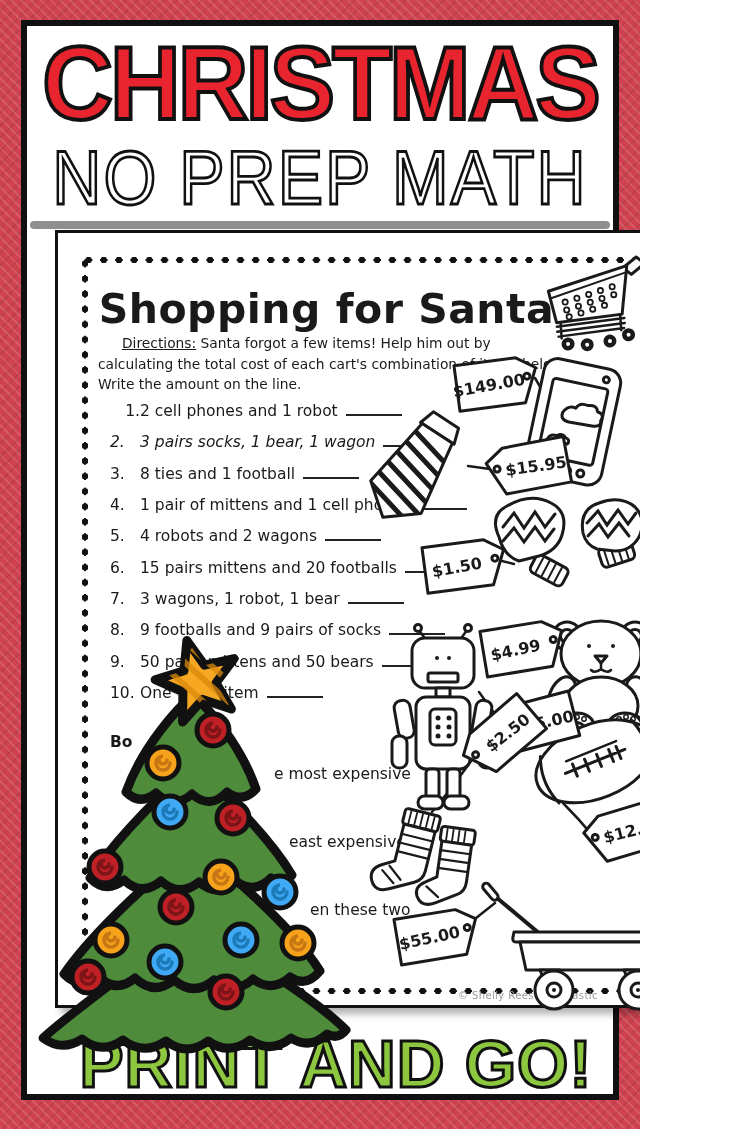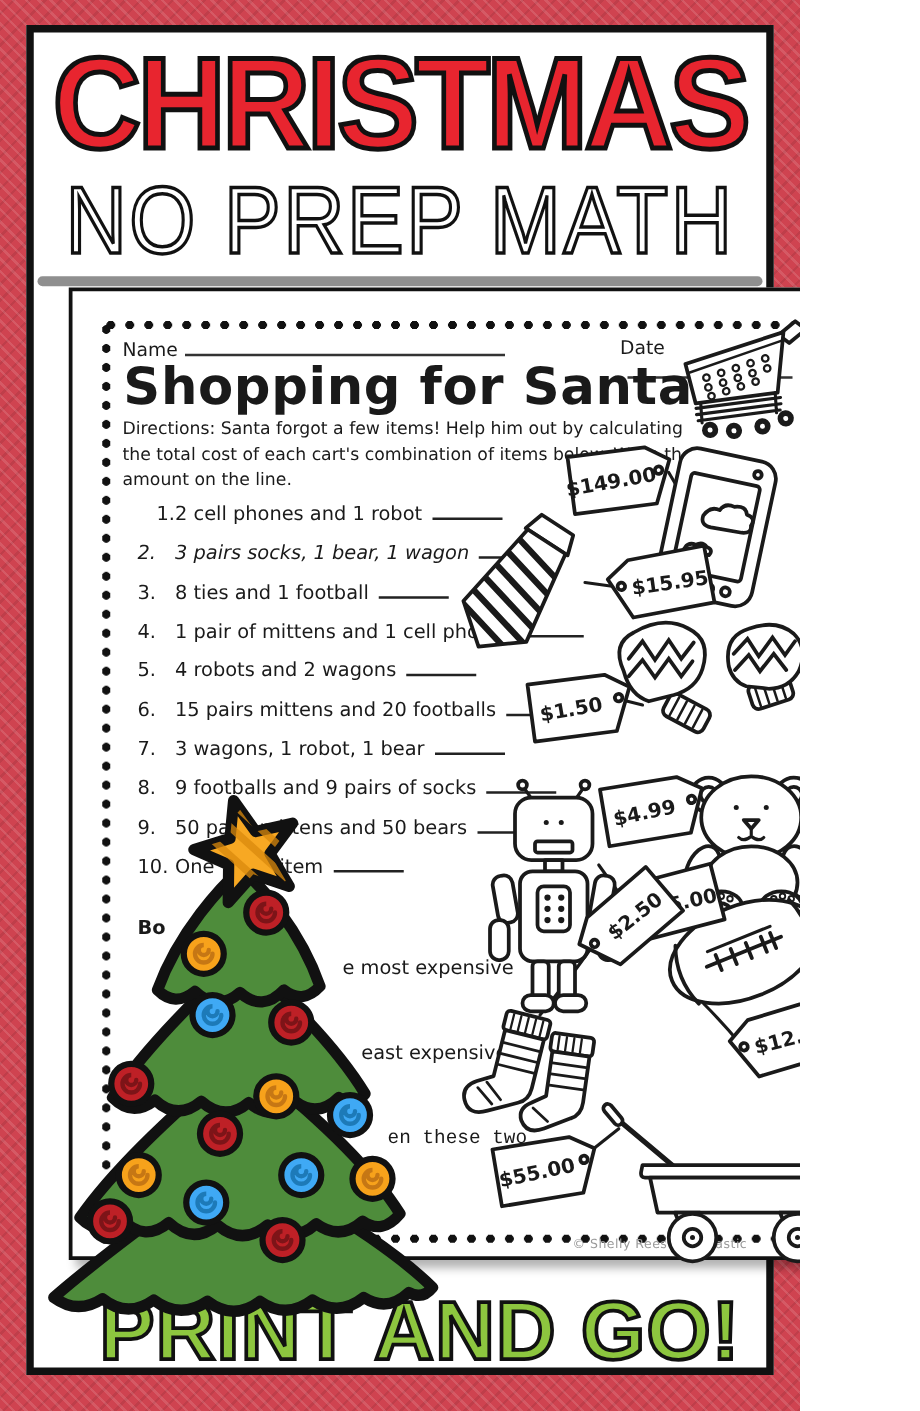--- a/index.html
+++ b/index.html
@@ -25,21 +25,21 @@
   .dots-h{height:8px;background-size:15.2px 8px;background-repeat:repeat-x;left:23px;right:12px;}
   .dots-v{width:8px;background-size:8px 15.2px;background-repeat:repeat-y;top:23px;height:739px;}
   .dots-top{top:23px;} .dots-bottom{top:754px;}
   .dots-left{left:23px;} .dots-right{left:585px;}
   .nd-row{position:absolute;left:40px;top:36px;width:540px;font-size:15px;}
   .uline-name{display:inline-block;width:256px;border-bottom:2px solid #333;height:14px;margin-left:6px;}
   .date-wrap{position:absolute;left:398px;top:0;}
   .uline-date{display:inline-block;width:132px;border-bottom:2px solid #333;height:14px;margin-left:6px;}
   .ws-title{position:absolute;left:0;right:60px;top:52px;text-align:center;font-size:41px;font-weight:bold;letter-spacing:.5px;}
   .directions{position:absolute;left:40px;top:100px;width:472px;font-size:13.8px;line-height:1.5;}
-  .dir-label{}
+  .dir-label{text-decoration:underline;margin-left:24px;}
   .item-row{position:absolute;left:52px;white-space:nowrap;font-size:15.5px;}
   .item-num{display:inline-block;width:30px;}
   .item-gap{display:inline-block;width:52px;}
   .item-uline{display:inline-block;width:56px;border-bottom:2px solid #222;height:13px;margin-left:8px;}
   .bonus-frag{position:absolute;font-size:15.5px;white-space:nowrap;}
   .credit{position:absolute;left:400px;top:757px;font-size:10px;color:#9a9a9a;letter-spacing:.4px;}
   .print-go{position:absolute;left:0;right:0;top:1026px;text-align:center;font-size:66px;font-weight:bold;
     letter-spacing:1px;color:var(--print-green,#8dc63f);-webkit-text-stroke:3px #111;white-space:nowrap;margin-left:32px;}
   svg.art{position:absolute;left:0;top:0;z-index:5;pointer-events:none;}
   .lineart{fill:#fff;stroke:#1a1a1a;stroke-width:3;stroke-linejoin:round;stroke-linecap:round;}
@@ -56,24 +56,20 @@
   <div class="big-title">CHRISTMAS</div>
   <div class="sub-title">NO PREP MATH</div>
   <div class="divider"></div>
 
   <div class="page">
     <div class="dots-h dots-top"></div>
     <div class="dots-h dots-bottom"></div>
     <div class="dots-v dots-left"></div>
     <div class="dots-v dots-right"></div>
 
-    <div class="nd-row">
-      <span>Name</span><span class="uline-name"></span>
-      <span class="date-wrap"><span>Date</span><span class="uline-date"></span></span>
-    </div>
 
     <div class="ws-title">Shopping for Santa</div>
 
     <div class="directions">
       <span class="dir-label">Directions:</span>
       <span>Santa forgot a few items! Help him out by calculating the total cost of each cart's combination of items below. Write the amount on the line.</span>
     </div>
 
     <div id="items-list">
         <div class="item-row" style="top: 168px; text-align: right;"><span class="item-num">1.</span><span>2 cell phones and 1 robot</span><span class="item-uline"></span></div>
@@ -84,21 +80,21 @@
         <div class="item-row" style="top: 324.75px;"><span class="item-num">6.</span><span>15 pairs mittens and 20 footballs</span><span class="item-uline"></span></div>
         <div class="item-row" style="top: 356.1px;"><span class="item-num">7.</span><span>3 wagons, 1 robot, 1 bear</span><span class="item-uline"></span></div>
         <div class="item-row" style="top: 387.45px;"><span class="item-num">8.</span><span>9 footballs and 9 pairs of socks</span><span class="item-uline"></span></div>
         <div class="item-row" style="top: 418.8px;"><span class="item-num">9.</span><span>50 pairs mittens and 50 bears</span><span class="item-uline"></span></div>
         <div class="item-row" style="top: 450.15px;"><span class="item-num">10.</span><span>One</span><span class="item-gap"></span><span>item</span><span class="item-uline"></span></div>
       </div>
 
     <div class="bonus-frag" style="left:52px;top:500px;font-weight:bold;">Bo</div>
     <div class="bonus-frag" style="left:216px;top:532px;">e most expensive</div>
     <div class="bonus-frag" style="left:231px;top:600px;">east expensive</div>
-    <div class="bonus-frag" style="left:252px;top:668px;font-family:Liberation Mono, monospace;">en these two</div>
+    <div class="bonus-frag" style="left:252px;top:668px;">en these two</div>
 
     <div class="credit">© Shelly Rees Appletastic</div>
   </div>
 
   <div class="print-go">PRINT AND GO!</div>
 
   <svg class="art" width="736" height="1129" viewBox="0 0 736 1129">
 
     <g class="ink" stroke-width="2.5">
       <path d="M535,378 Q548,400 564,430"></path>

